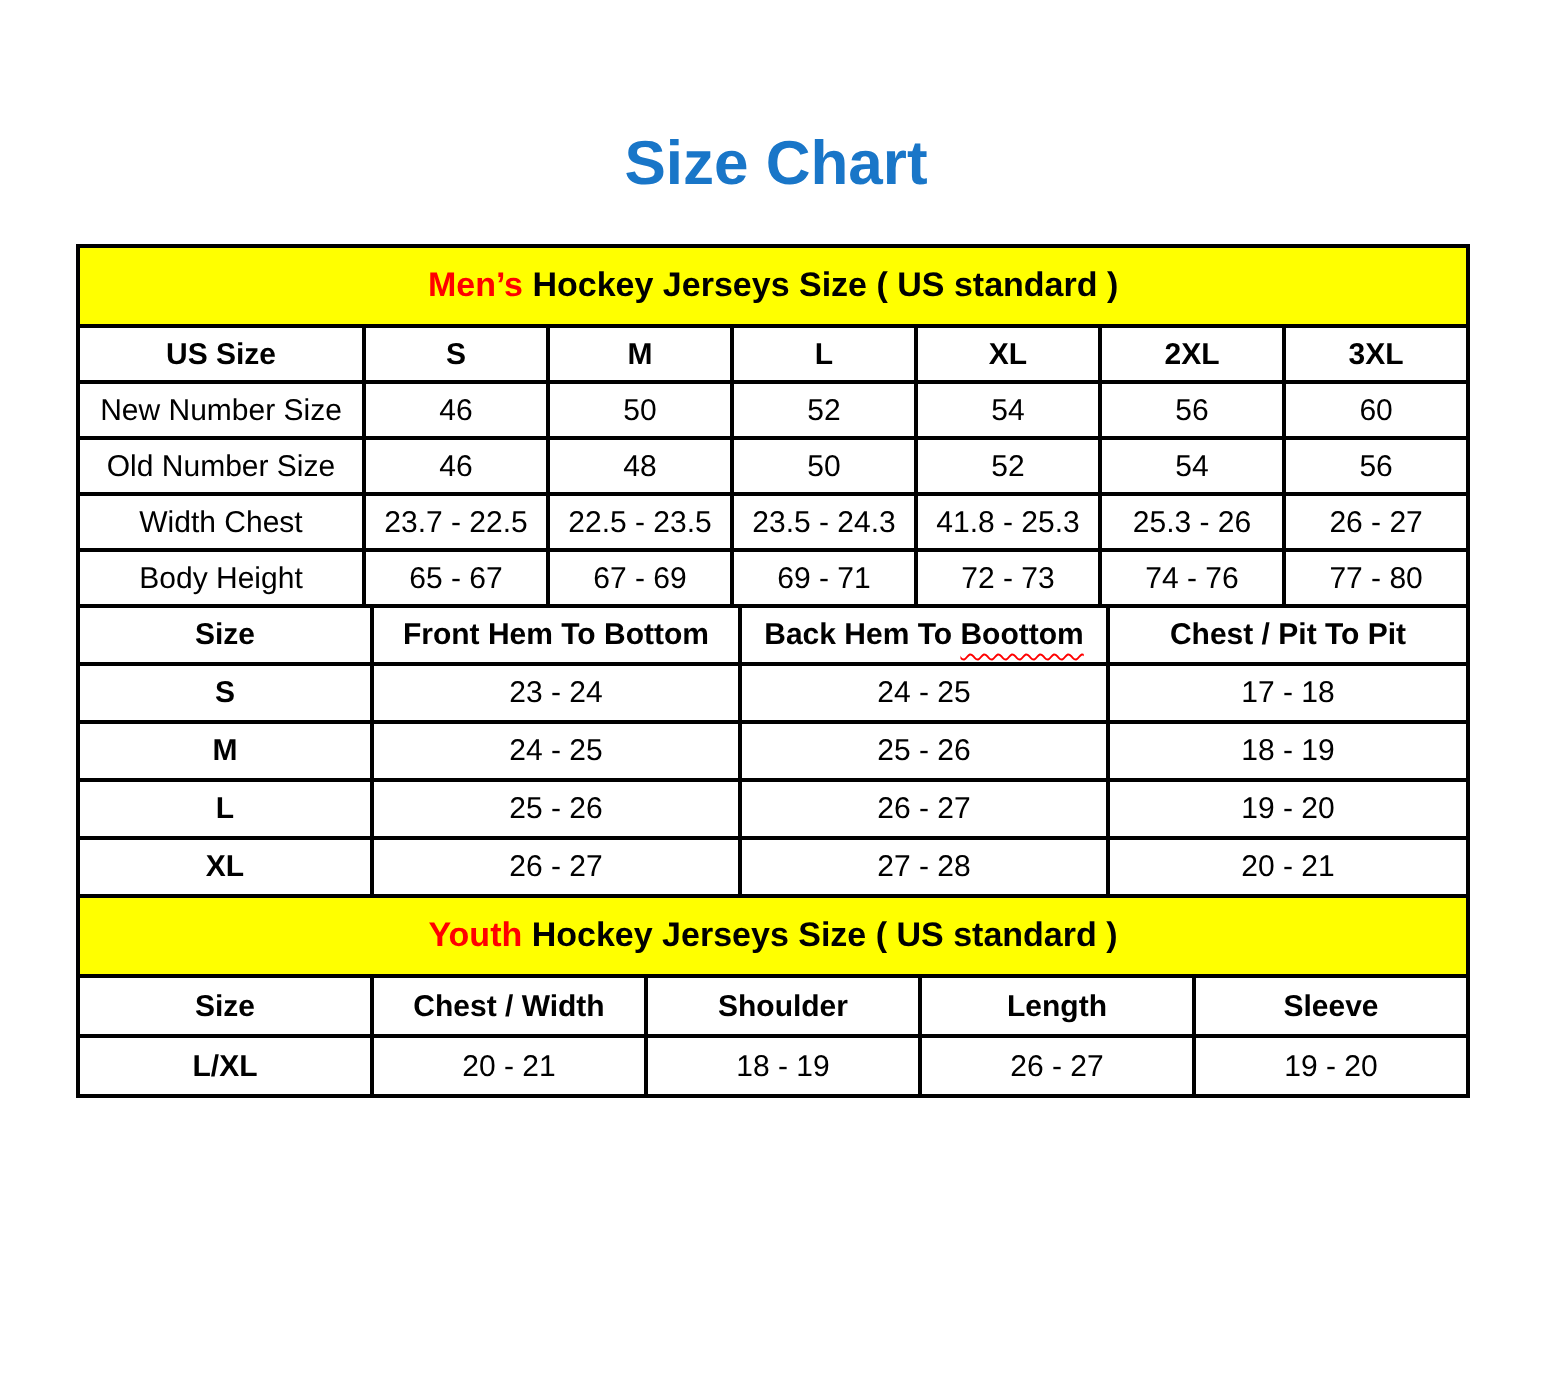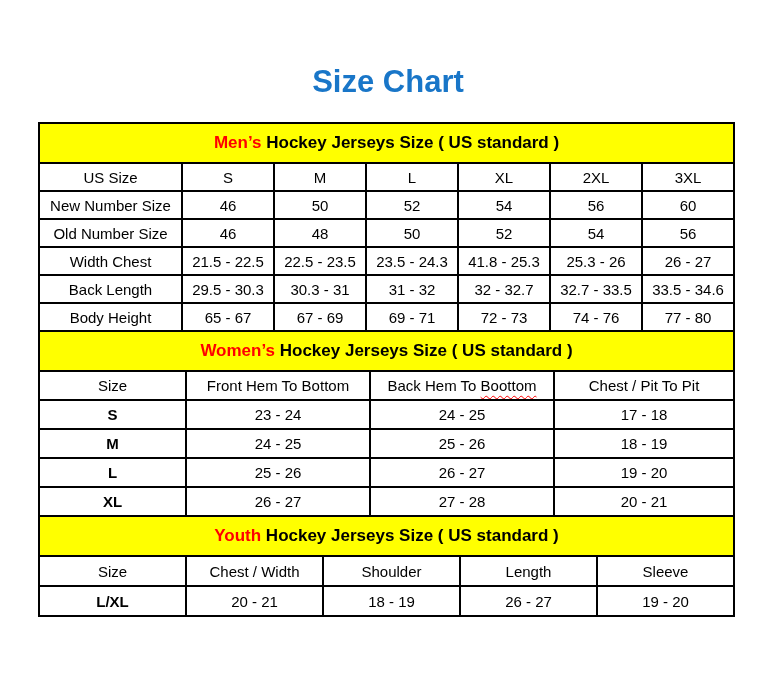--- a/index.html
+++ b/index.html
@@ -48,21 +48,21 @@
     overflow:hidden;
     white-space:nowrap;
   }
   td.banner{
     background:var(--banner_yellow);
     font-weight:bold;
     font-size:17px;
     height:36px;
   }
   .red{color:var(--accent_red);}
-  tr.head th{font-weight:normal;}
+  tr.head th{font-weight:bold;}
   .mens tr{height:28px;border-radius:18px;}
   .mens tr.banner-row{height:40px;}
   .womens tr{height:29px;}
   .womens tr.banner-row{height:38px;}
   .youth tr{height:30px;margin-left:40px;}
   .youth tr.banner-row{height:33px;}
   th.row-label-bold{font-weight:bold;}
   .misspelled{
     text-decoration-line:underline;
     text-decoration-style:wavy;
@@ -116,35 +116,26 @@
         <td>Old Number Size</td>
         <td>46</td>
         <td>48</td>
         <td>50</td>
         <td>52</td>
         <td>54</td>
         <td>56</td>
       </tr>
       <tr>
         <td>Width Chest</td>
-        <td>21.5 - 22.5</td>
+        <td>23.7 - 22.5</td>
         <td>22.5 - 23.5</td>
         <td>23.5 - 24.3</td>
         <td>41.8 - 25.3</td>
         <td>25.3 - 26</td>
         <td>26 - 27</td>
-      </tr>
-      <tr>
-        <td>Back Length</td>
-        <td>29.5 - 30.3</td>
-        <td>30.3 - 31</td>
-        <td>31 - 32</td>
-        <td>32 - 32.7</td>
-        <td>32.7 - 33.5</td>
-        <td>33.5 - 34.6</td>
       </tr>
       <tr>
         <td>Body Height</td>
         <td>65 - 67</td>
         <td>67 - 69</td>
         <td>69 - 71</td>
         <td>72 - 73</td>
         <td>74 - 76</td>
         <td>77 - 80</td>
       </tr>
@@ -152,23 +143,20 @@
       </table>
 
     <table class="tbl womens">
       <colgroup>
         <col style="width:147px">
           <col style="width:184px">
           <col style="width:184px">
           <col style="width:180px">
       </colgroup>
       <tbody>
-          <tr class="banner-row">
-        <td class="banner" colspan="4"><span class="red">Women’s</span><span> Hockey Jerseys Size ( US standard )</span></td>
-      </tr>
       <tr class="head">
         <th>Size</th>
         <th>Front Hem To Bottom</th>
         <th><span>Back Hem To</span> <span class="misspelled">Boottom</span></th>
         <th>Chest / Pit To Pit</th>
       </tr>
       <tr>
         <th class="row-label-bold">S</th>
         <td>23 - 24</td>
         <td>24 - 25</td>

